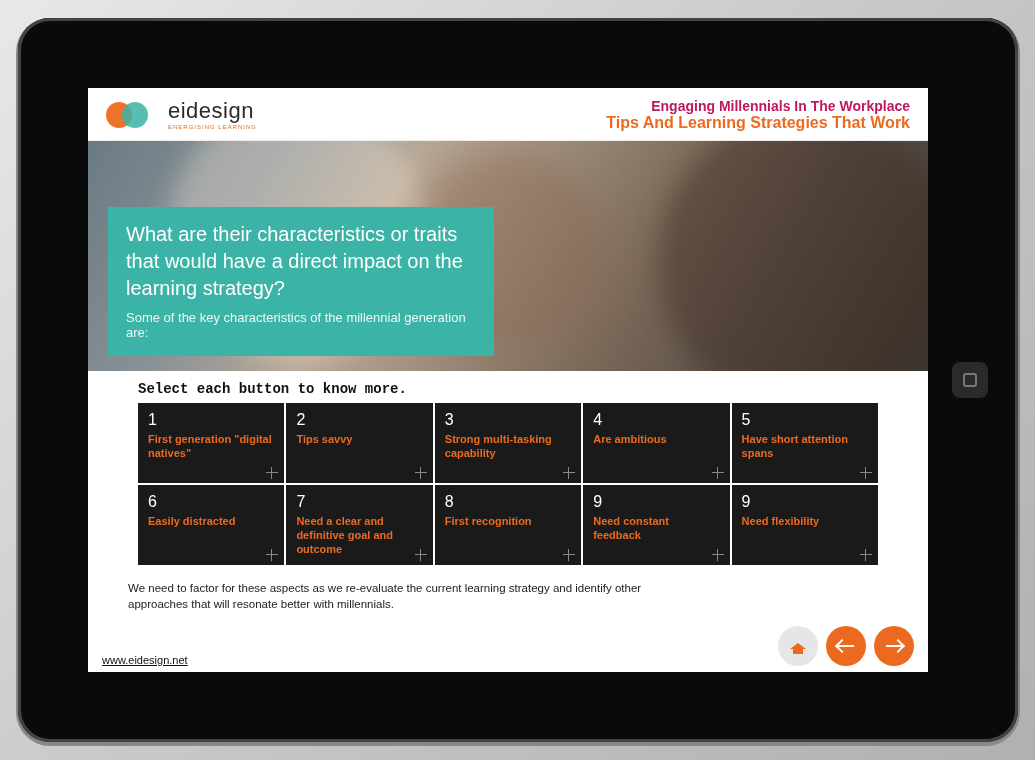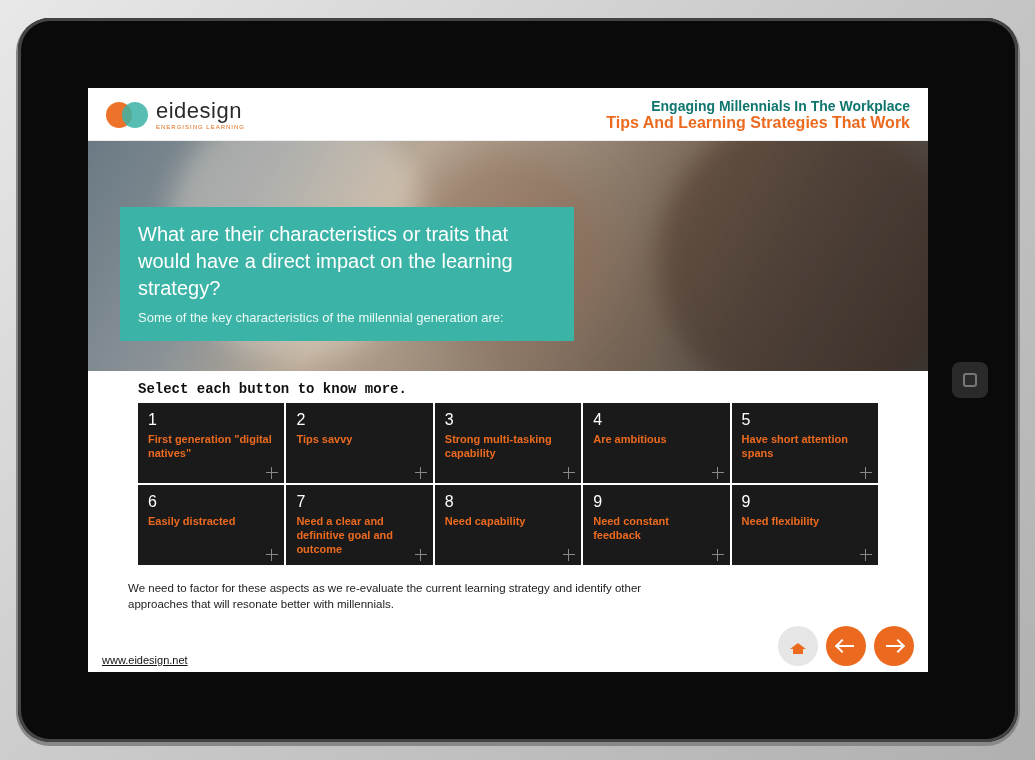--- a/index.html
+++ b/index.html
@@ -49,51 +49,51 @@
     flex-direction: column;
     overflow: hidden;
   }
   .header {
     display: flex;
     justify-content: space-between;
     align-items: center;
     padding: 10px 18px 8px 18px;
     border-bottom: 1px solid #eee;
   }
-  .logo-block { display: flex; align-items: center; gap: 6px; }
+  .logo-block { display: flex; align-items: center; gap: 18px; }
   .logo-mark { position: relative; width: 44px; height: 28px; }
   .circ { position: absolute; width: 26px; height: 26px; border-radius: 50%; top: 1px; }
   .circ.orange { background: #ec6a1f; left: 0; opacity: 0.95; }
   .circ.teal { background: #3bb3a6; left: 16px; opacity: 0.85; }
   .logo-text-wrap { display: flex; flex-direction: column; line-height: 1; }
   .logo-ei { font-size: 22px; color: #2b2b2b; font-weight: 400; letter-spacing: 0.5px; }
   .logo-tag { font-size: 6px; color: #e06a1a; letter-spacing: 1px; margin-top: 2px; }
   .header-right { text-align: right; }
-  .header-title { font-size: 14px; font-weight: 700; color: #0f766e; }
+  .header-title { font-size: 14px; font-weight: 700; color: #be185d; }
   .header-sub { font-size: 16px; font-weight: 700; color: #ec6a1f; }
   .hero {
     position: relative;
     height: 230px;
     background: linear-gradient(120deg, #6a7a84 0%, #8a9297 20%, #b8a895 35%, #9a8a78 50%, #7a6858 65%, #5a5048 80%, #3a3530 100%);
     overflow: hidden;
   }
   .hero::before, .hero::after {
     content: "";
     position: absolute;
     border-radius: 50%;
     filter: blur(12px);
   }
   .hero::before { width: 260px; height: 260px; background: rgba(240,230,215,0.35); left: 80px; top: -40px; }
   .hero::after { width: 300px; height: 300px; background: rgba(60,40,30,0.4); right: -30px; top: -30px; }
   .blur1 { position:absolute; width:200px; height:200px; background:rgba(140,100,80,0.4); border-radius:50%; filter:blur(18px); left:50%; top:10px; transform:translateX(-50%);}
   .hero-panel {
     position: absolute;
-    left: 32px;
+    left: 20px;
     top: 66px;
-    width: 454px;
+    width: 386px;
     background: #3bb3a6;
     padding: 14px 18px 16px 18px;
     color: #fff;
   }
   .hero-q { font-size: 20px; font-weight: 400; line-height: 1.35; }
   .hero-sub { font-size: 13px; margin-top: 8px; color: #eafaf7; }
   .content { padding: 10px 50px 6px 50px; }
   .instruction { font-size: 14px; font-weight: 700; color: #111; margin-bottom: 6px; font-family: Liberation Mono, monospace; }
   .grid {
     display: grid;
@@ -229,21 +229,21 @@
             <div class="tile-label">Easily distracted</div>
             <div class="plus"></div>
           </div>
           <div class="tile">
             <div class="tile-num">7</div>
             <div class="tile-label">Need a clear and definitive goal and outcome</div>
             <div class="plus"></div>
           </div>
           <div class="tile">
             <div class="tile-num">8</div>
-            <div class="tile-label">Need capability</div>
+            <div class="tile-label">First recognition</div>
             <div class="plus"></div>
           </div>
           <div class="tile">
             <div class="tile-num">9</div>
             <div class="tile-label">Need constant feedback</div>
             <div class="plus"></div>
           </div>
           <div class="tile">
             <div class="tile-num">9</div>
             <div class="tile-label">Need flexibility</div>

